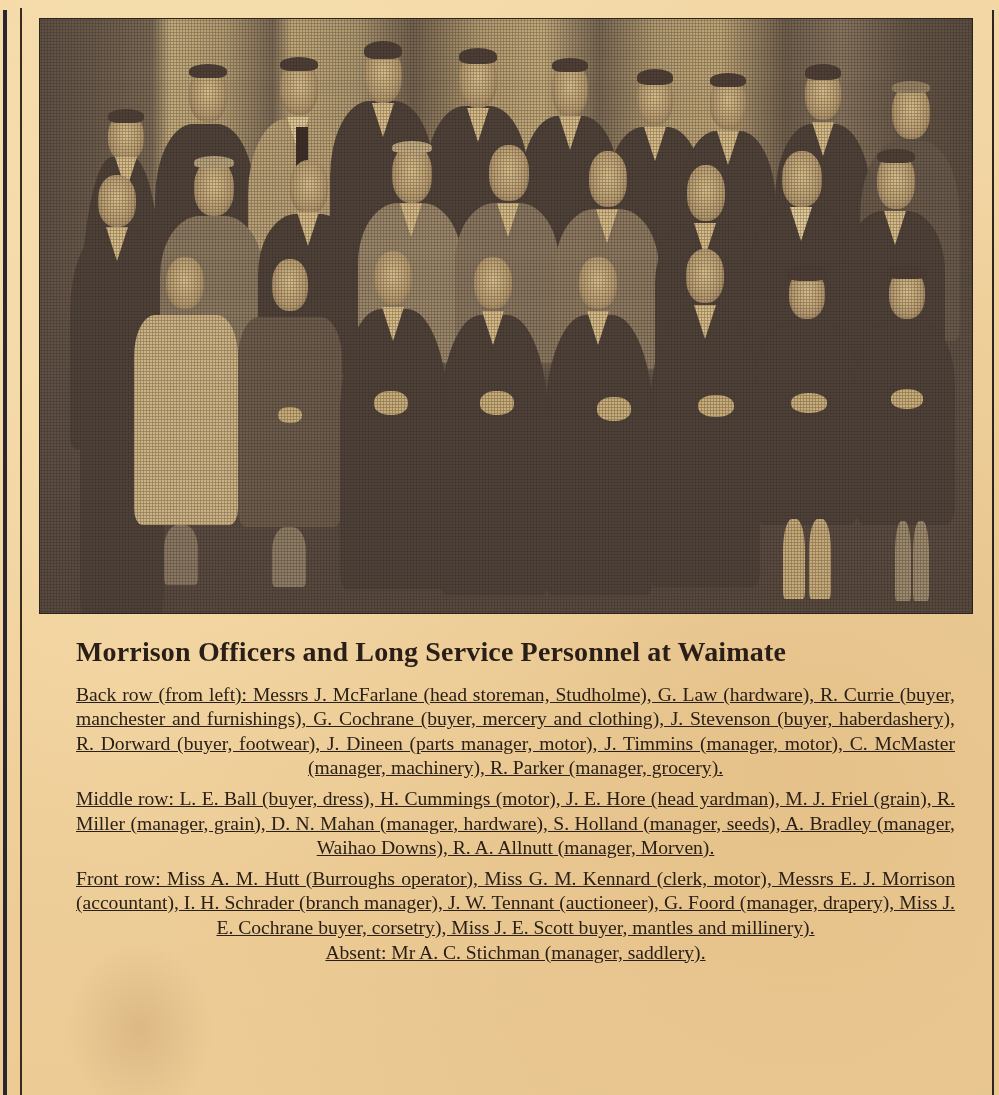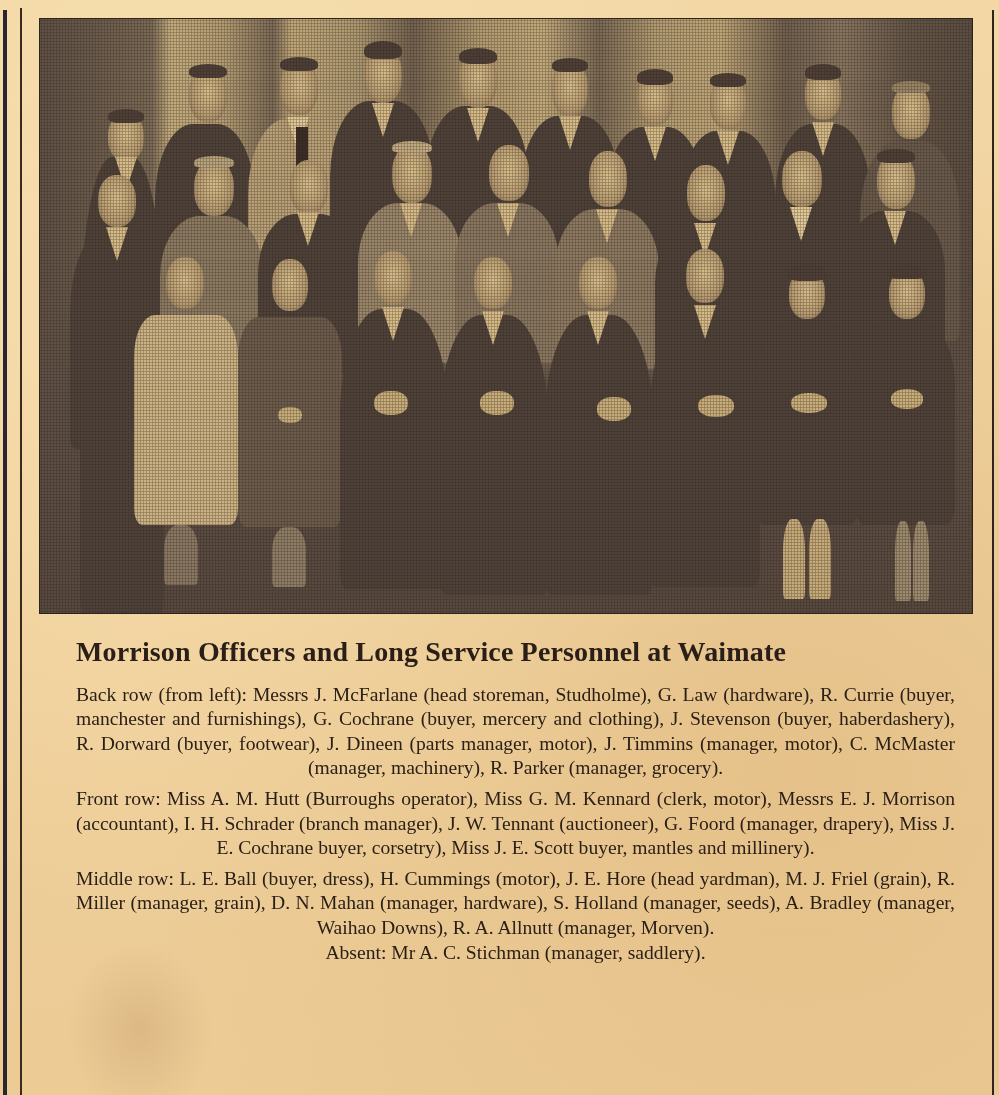--- a/index.html
+++ b/index.html
@@ -137,20 +137,21 @@
     }
     .caption {
       position: absolute;
       left: 76px;
       top: 683px;
       width: 879px;
       font-family: "Liberation Serif", "DejaVu Serif", serif;
       font-size: 19.6px;
       line-height: 24.4px;
       color: #2b2018;
+      text-decoration: underline;
     }
     .caption p {
       margin: 0 0 6.5px 0;
       text-align: justify;
       text-align-last: center;
       hyphens: none;
     }
     .caption p.absent {
       margin-top: -6px;
     }
@@ -328,18 +329,18 @@
       <div class="legs" style="left:58px;top:252px;width:16px;height:80px;background:#9e8a6c;"></div>
     </div>
 
     <div class="halftone"></div>
   </div>
 
   <h1 class="headline">Morrison Officers and Long Service Personnel at Waimate</h1>
 
   <div class="caption">
     <p>Back row (from left): Messrs J. McFarlane (head storeman, Studholme), G. Law (hardware), R. Currie (buyer, manchester and furnishings), G. Cochrane (buyer, mercery and clothing), J. Stevenson (buyer, haberdashery), R. Dorward (buyer, footwear), J. Dineen (parts manager, motor), J. Timmins (manager, motor), C. McMaster (manager, machinery), R. Parker (manager, grocery).</p>
+    <p>Middle row: L. E. Ball (buyer, dress), H. Cummings (motor), J. E. Hore (head yardman), M. J. Friel (grain), R. Miller (manager, grain), D. N. Mahan (manager, hardware), S. Holland (manager, seeds), A. Bradley (manager, Waihao Downs), R. A. Allnutt (manager, Morven).</p>
     <p>Front row: Miss A. M. Hutt (Burroughs operator), Miss G. M. Kennard (clerk, motor), Messrs E. J. Morrison (accountant), I. H. Schrader (branch manager), J. W. Tennant (auctioneer), G. Foord (manager, drapery), Miss J. E. Cochrane buyer, corsetry), Miss J. E. Scott buyer, mantles and millinery).</p>
-    <p>Middle row: L. E. Ball (buyer, dress), H. Cummings (motor), J. E. Hore (head yardman), M. J. Friel (grain), R. Miller (manager, grain), D. N. Mahan (manager, hardware), S. Holland (manager, seeds), A. Bradley (manager, Waihao Downs), R. A. Allnutt (manager, Morven).</p>
     <p class="absent">Absent: Mr A. C. Stichman (manager, saddlery).</p>
   </div>
 
 </div>
 
 </body></html>

